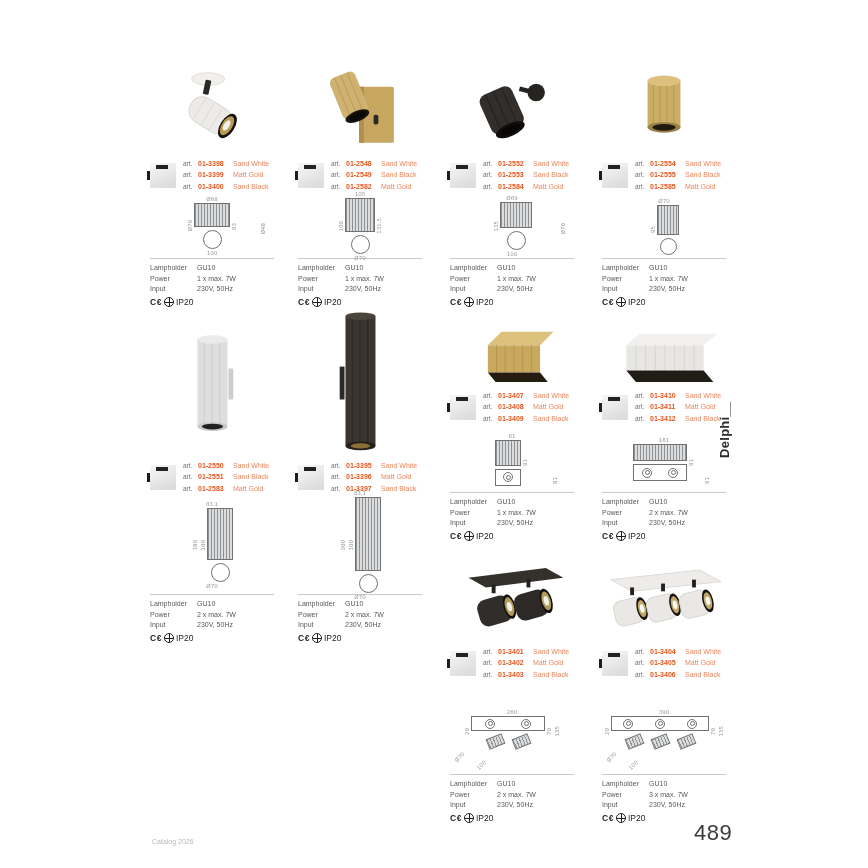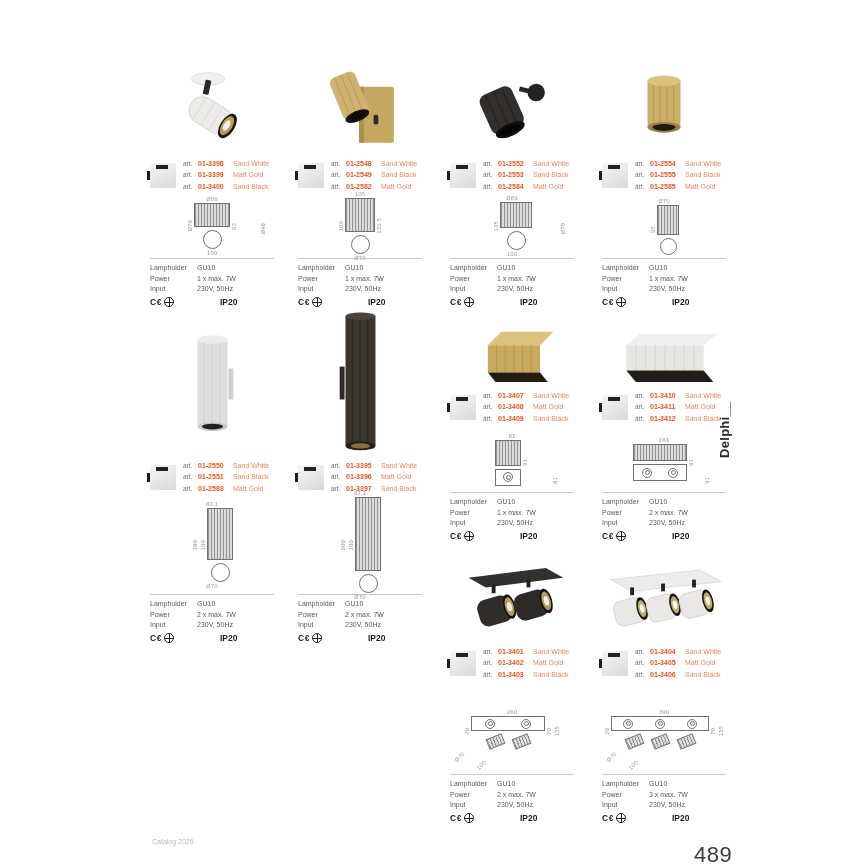--- a/index.html
+++ b/index.html
@@ -94,27 +94,27 @@
   .srow{display:flex;line-height:10.5px;}
   .slabel{width:47px;font-size:7px;color:#58595b;}
   .sval{font-size:7px;color:#58595b;}
 
   
   .certs{display:flex;align-items:center;gap:2px;margin-top:2px;}
   .ce{font-size:8.5px;font-weight:700;color:#1d1d1b;letter-spacing:.5px;}
   .globe{width:8px;height:8px;border:1px solid #1d1d1b;border-radius:50%;position:relative;display:inline-block;}
   .globe::before{content:"";position:absolute;left:50%;top:0;bottom:0;width:1px;background:#1d1d1b;}
   .globe::after{content:"";position:absolute;top:50%;left:0;right:0;height:1px;background:#1d1d1b;}
-  .ip{font-size:8.5px;font-weight:700;color:#1d1d1b;margin-left:44px;}
+  .ip{font-size:8.5px;font-weight:400;color:#1d1d1b;}
 
   
   .side-label{position:absolute;left:717px;top:458px;transform:rotate(-90deg);transform-origin:0 0;
               white-space:nowrap;font-size:13px;font-weight:600;color:#2b2b2b;letter-spacing:.3px;}
   .footer-note{position:absolute;left:152px;top:838px;font-size:7px;color:#b6b8ba;}
-  .page-num{position:absolute;left:694px;top:842px;font-size:22px;color:#3b3b3a;letter-spacing:.5px;}
+  .page-num{position:absolute;left:694px;top:820px;font-size:22px;color:#3b3b3a;letter-spacing:.5px;}
 </style>
 </head>
 <body>
 
 <div class="page">
   <div class="col col0">
       <article class="card k-recessed r1">
     <div class="photo">
       <svg class="pv-recessed" width="118" height="92" viewBox="0 0 122 92">
         <ellipse cx="57" cy="16" rx="17" ry="6.5" fill="#f1f0ee" stroke="#dfddda"></ellipse>

